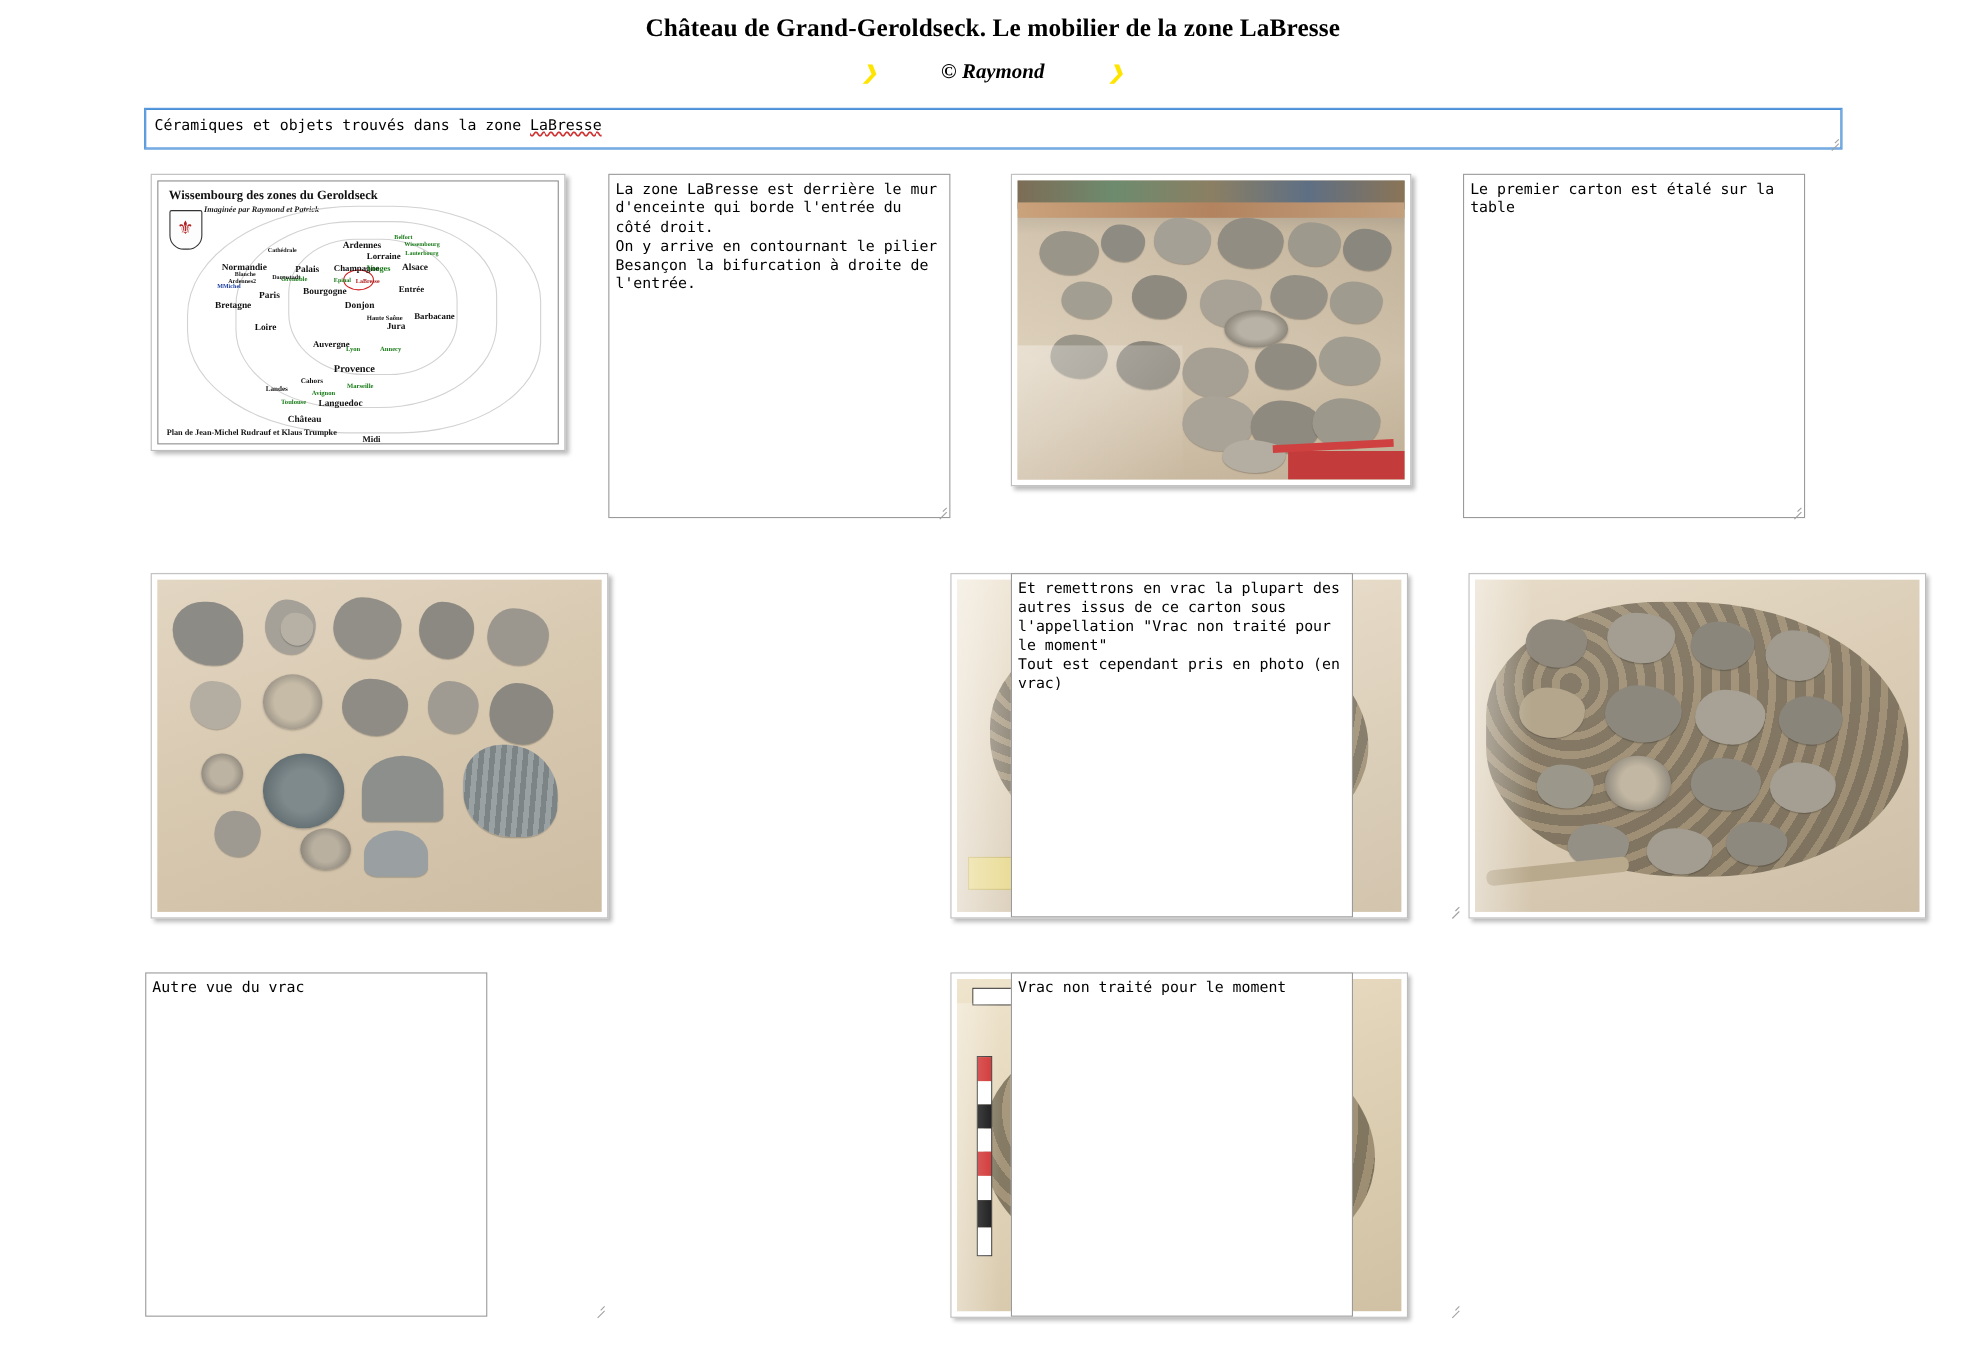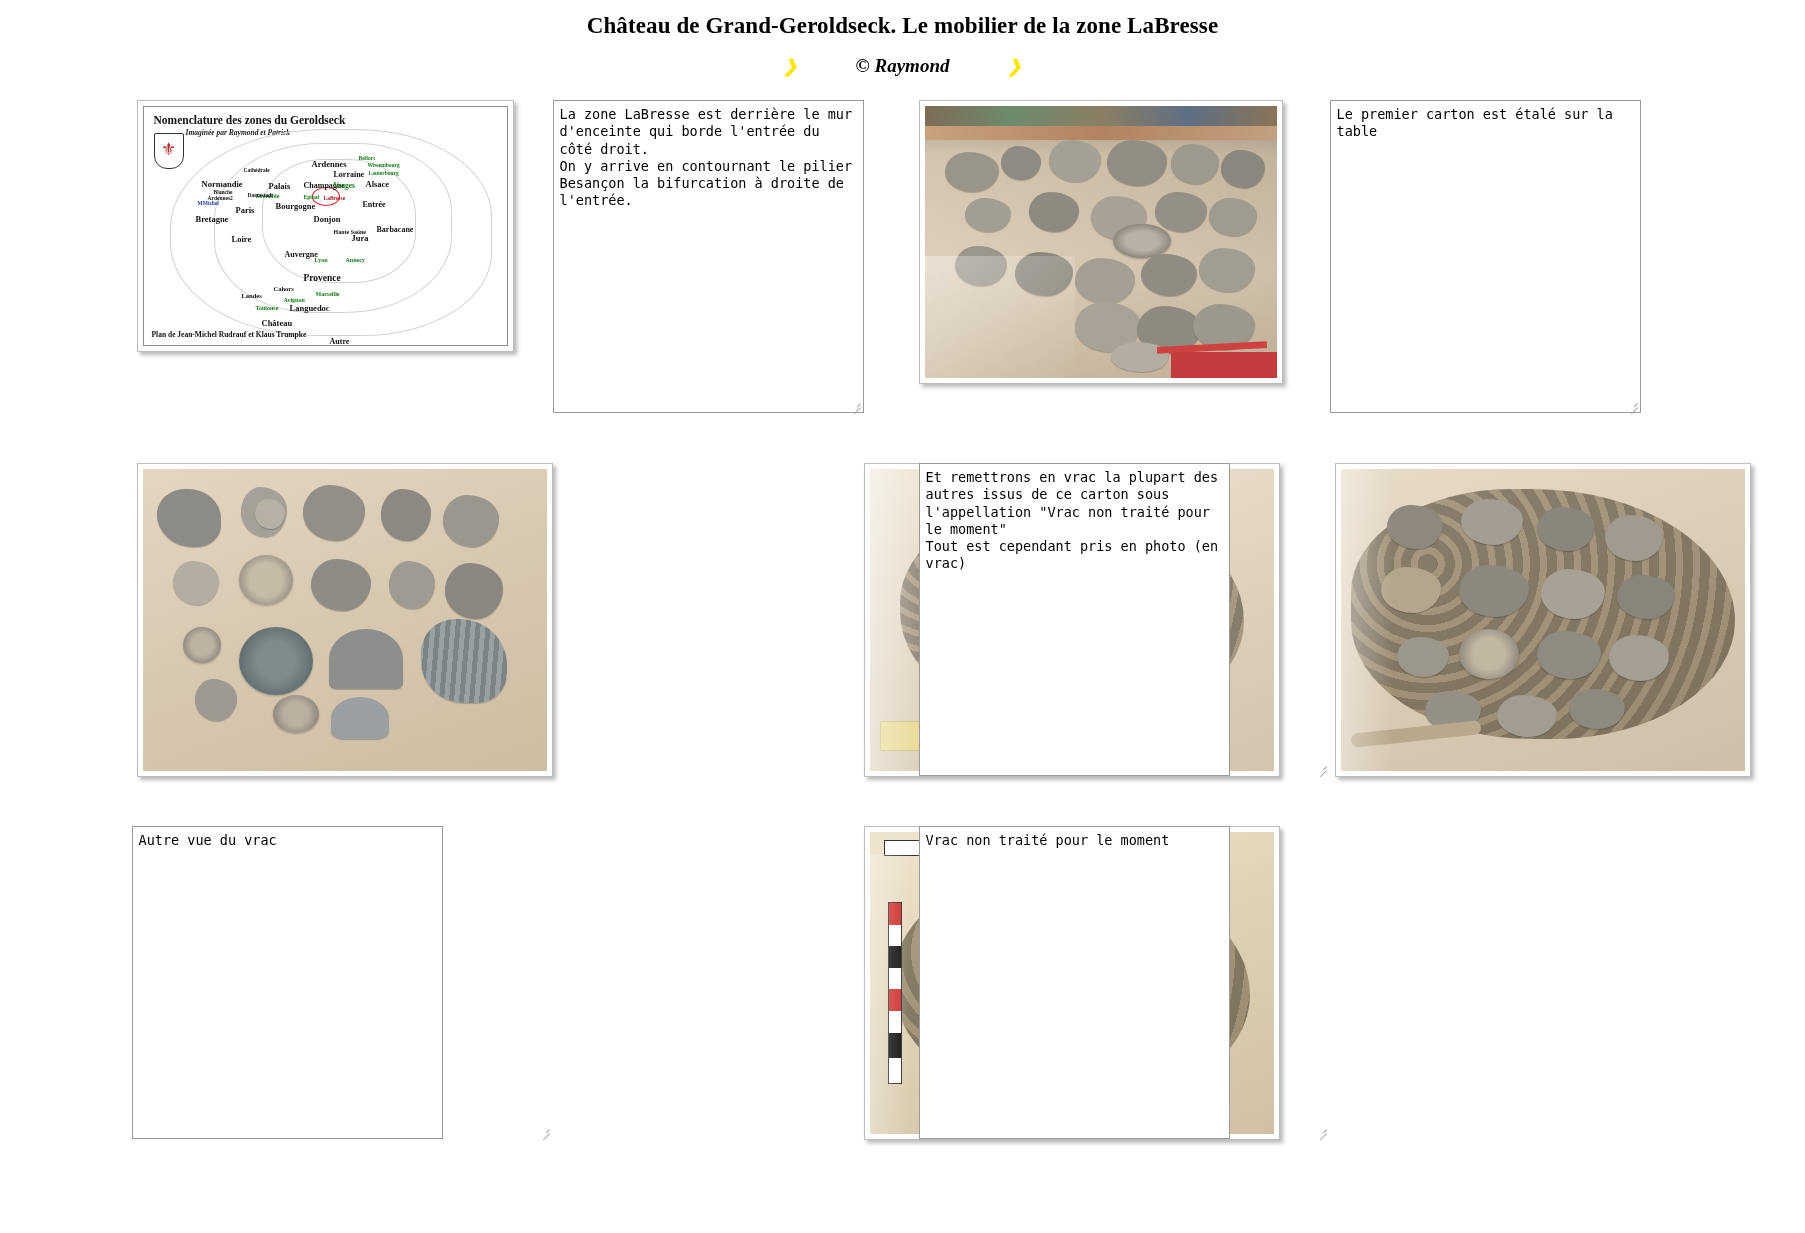--- a/index.html
+++ b/index.html
@@ -239,27 +239,33 @@
 <div class="page">
 
   <div class="title">Château de Grand-Geroldseck. Le mobilier de la zone LaBresse</div>
 
   <div class="byline-row">
     <span class="arrow">❯</span>
     <span class="byline">© Raymond</span>
     <span class="arrow">❯</span>
   </div>
 
+  <div class="top-field-wrap">
+    <div style="position:relative;">
+      <div class="top-field"><span>Céramiques et objets trouvés dans la zone </span><span class="spell">LaBresse</span></div>
+      <div class="rcorner"></div>
+    </div>
+  </div>
 
   <div class="grid">
 
     <div class="cell">
       <div class="photo-frame" style="margin-left:5px;">
         <div class="map">
-          <div class="map-title">Nomenclature des zones du Geroldseck</div>
+          <div class="map-title">Wissembourg des zones du Geroldseck</div>
           <div class="map-sub">Imaginée par Raymond et Patrick</div>
           <div class="shield">
               <div class="lion">⚜</div>
             </div>
           <div class="ward outer"></div>
           <div class="ward mid"></div>
           <div class="ward inner"></div>
           <div class="circle-mark" style="left:168px; top:80px;"></div>
           <div class="map-foot">Plan de Jean-Michel Rudrauf et Klaus Trumpke</div>
           <div id="map-labels">
@@ -275,21 +281,21 @@
               <span class="mlabel" style="left: 141px; top: 143px; font-size: 8px;">Auvergne</span>
               <span class="mlabel" style="left: 208px; top: 126px; font-size: 8.5px;">Jura</span>
               <span class="mlabel" style="left: 170px; top: 107px; font-size: 8.5px;">Donjon</span>
               <span class="mlabel" style="left: 222px; top: 72px; font-size: 8.5px;">Alsace</span>
               <span class="mlabel green" style="left: 190px; top: 74px; font-size: 7.5px;">Vosges</span>
               <span class="mlabel" style="left: 219px; top: 93px; font-size: 8px;">Entrée</span>
               <span class="mlabel" style="left: 233px; top: 118px; font-size: 8px;">Barbacane</span>
               <span class="mlabel" style="left: 160px; top: 166px; font-size: 9.5px;">Provence</span>
               <span class="mlabel" style="left: 146px; top: 196px; font-size: 8.5px;">Languedoc</span>
               <span class="mlabel" style="left: 118px; top: 211px; font-size: 8.5px;">Château</span>
-              <span class="mlabel" style="left: 186px; top: 230px; font-size: 8px;">Autre</span>
+              <span class="mlabel" style="left: 186px; top: 230px; font-size: 8px;">Midi</span>
               <span class="mlabel" style="left: 98px; top: 185px; font-size: 6.5px;">Landes</span>
               <span class="mlabel" style="left: 130px; top: 178px; font-size: 6.5px;">Cahors</span>
               <span class="mlabel" style="left: 190px; top: 122px; font-size: 6px;">Haute Saône</span>
               <span class="mlabel green" style="left: 172px; top: 184px; font-size: 6px;">Marseille</span>
               <span class="mlabel green" style="left: 140px; top: 190px; font-size: 6px;">Avignon</span>
               <span class="mlabel green" style="left: 112px; top: 198px; font-size: 6px;">Toulouse</span>
               <span class="mlabel green" style="left: 112px; top: 86px; font-size: 6px;">Grenoble</span>
               <span class="mlabel green" style="left: 171px; top: 150px; font-size: 6px;">Lyon</span>
               <span class="mlabel green" style="left: 202px; top: 150px; font-size: 6px;">Annecy</span>
               <span class="mlabel" style="left: 100px; top: 60px; font-size: 5.5px;">Cathédrale</span>

